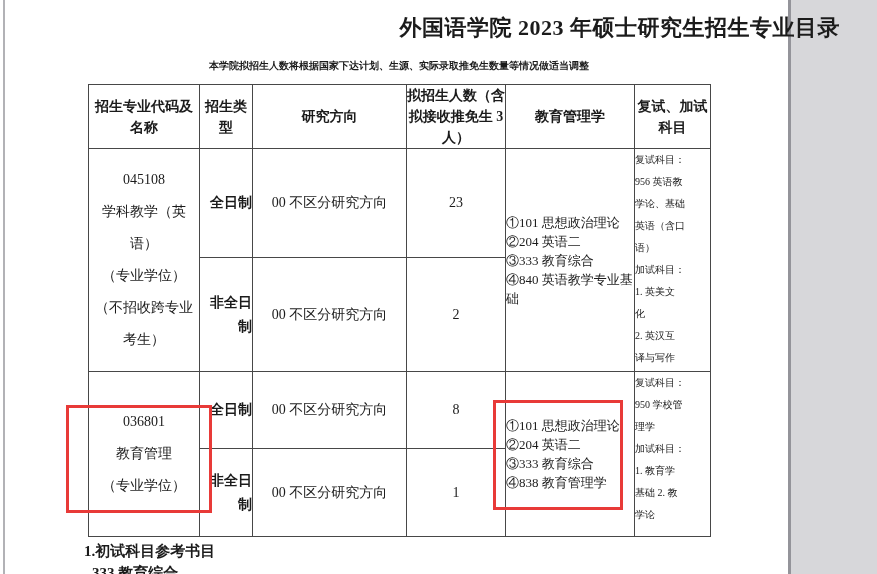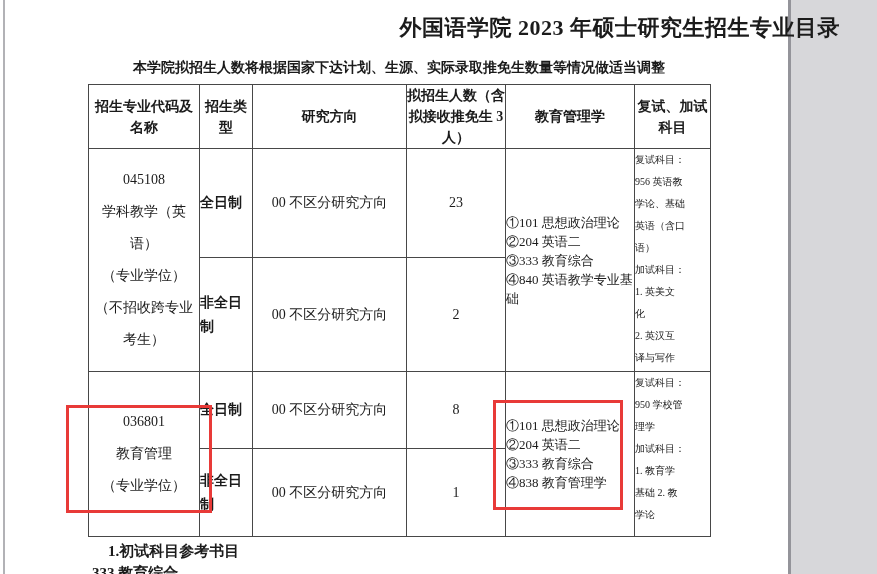--- a/index.html
+++ b/index.html
@@ -43,21 +43,21 @@
     font-size: 22px;
     font-weight: bold;
     letter-spacing: 0.5px;
     white-space: nowrap;
   }
   .doc-subtitle {
     position: absolute;
     left: 88px; top: 59px;
     width: 622px;
     text-align: center;
-    font-size: 14px;
+    font-size: 10px;
     font-weight: bold;
     white-space: nowrap;
   }
   
   table.adm {
     position: absolute;
     left: 88px; top: 84px;
     width: 622px;
     border-collapse: collapse;
     table-layout: fixed;
@@ -84,21 +84,21 @@
   tr.r-4   { height: 88px; }
   td.c-code {
     text-align: center;
     vertical-align: middle;
     font-weight: normal;
     white-space: pre-line;
     line-height: 32px;
     font-size: 14px;
   }
   td.c-type {
-    text-align: left;
+    text-align: right;
     vertical-align: middle;
     font-weight: bold;
     white-space: pre-line;
     line-height: 24px;
   }
   td.c-dir {
     text-align: center;
     vertical-align: middle;
     padding-left: 10px;
     white-space: nowrap;
@@ -137,21 +137,21 @@
     left: 66px; top: 405px;
     width: 146px; height: 108px;
   }
   .hl-box-exam {
     left: 493px; top: 400px;
     width: 130px; height: 110px;
   }
   
   .footer-note-1 {
     position: absolute;
-    left: 108px; top: 542px;
+    left: 84px; top: 542px;
     font-size: 15px;
     font-weight: bold;
     white-space: nowrap;
   }
   .footer-note-2 {
     position: absolute;
     left: 92px; top: 564px;
     font-size: 15px;
     font-weight: bold;
     white-space: nowrap;

